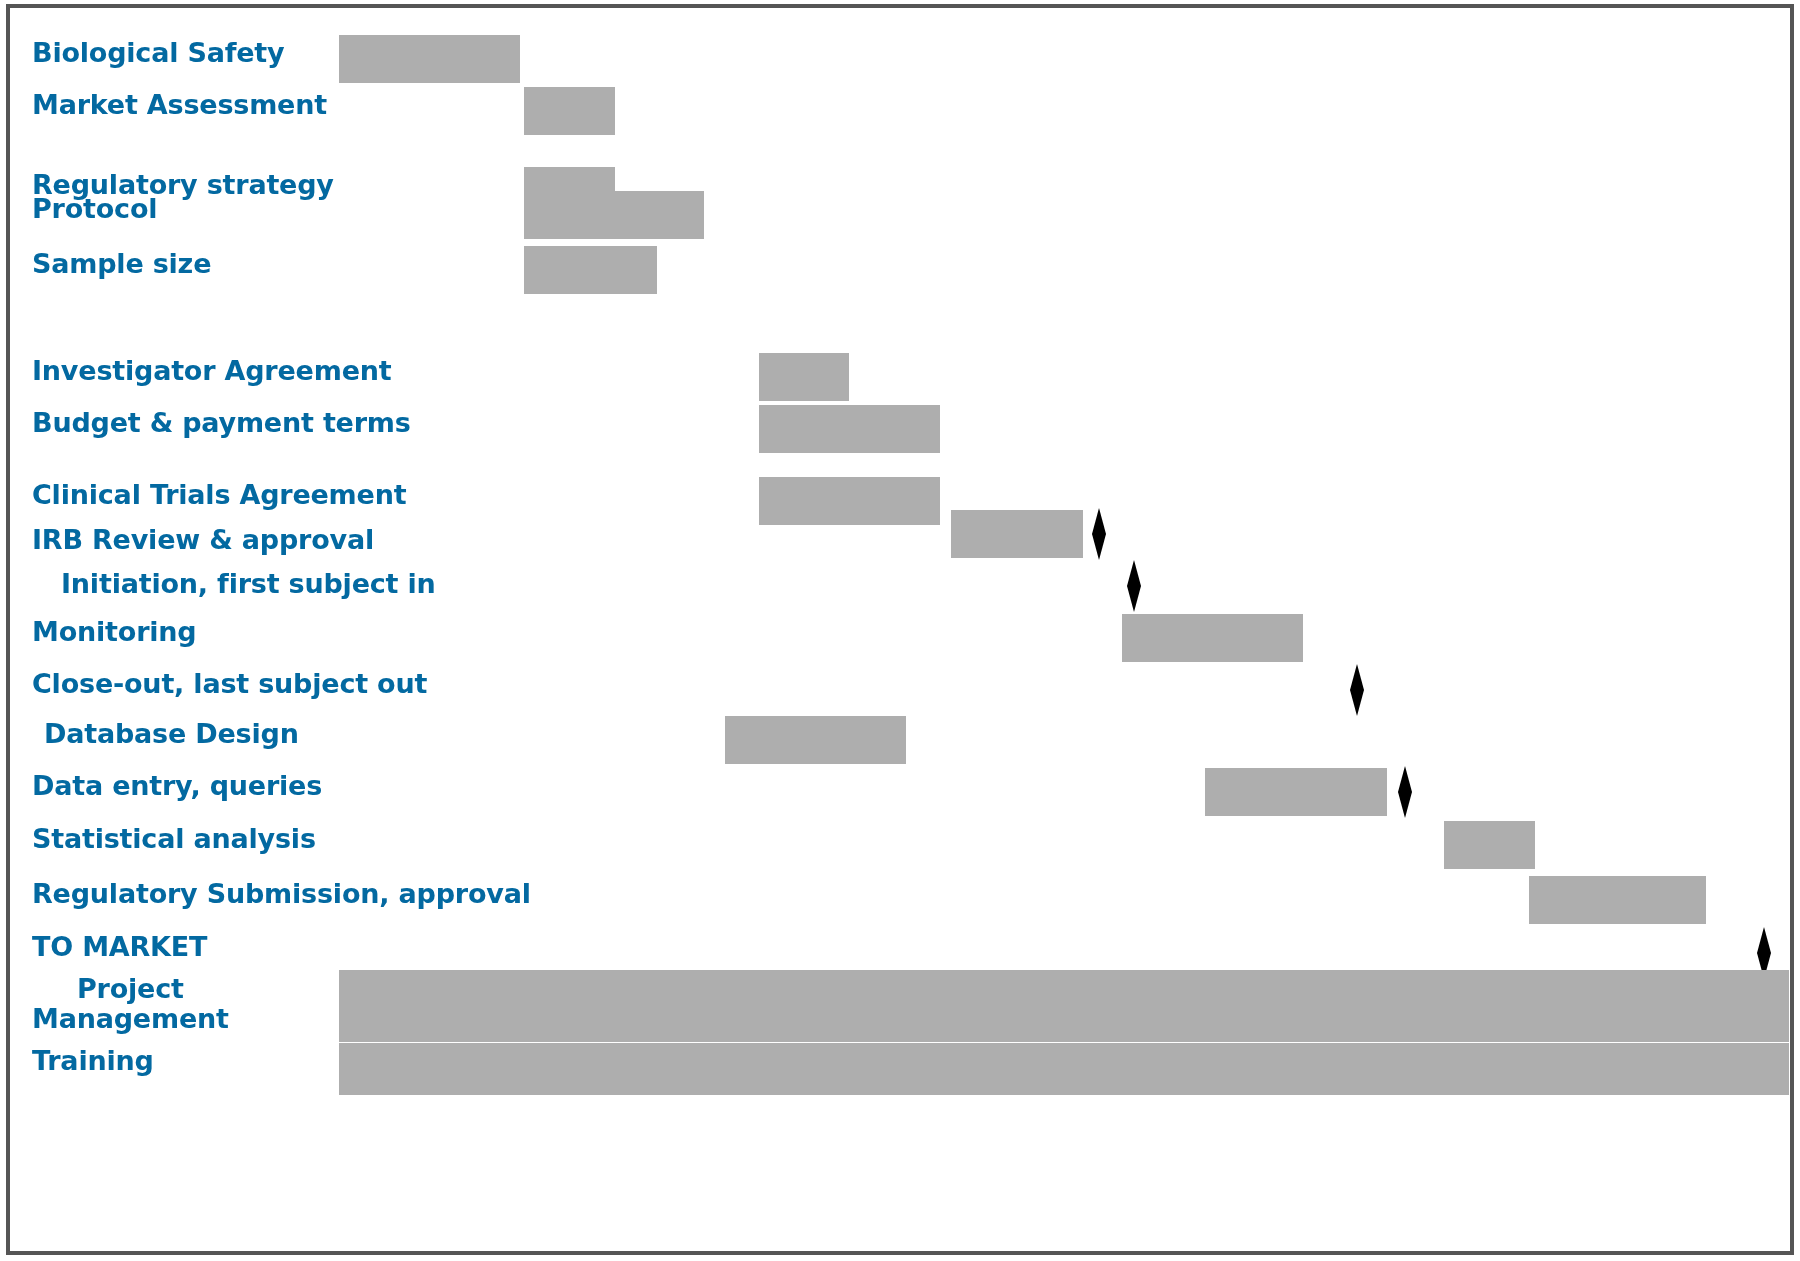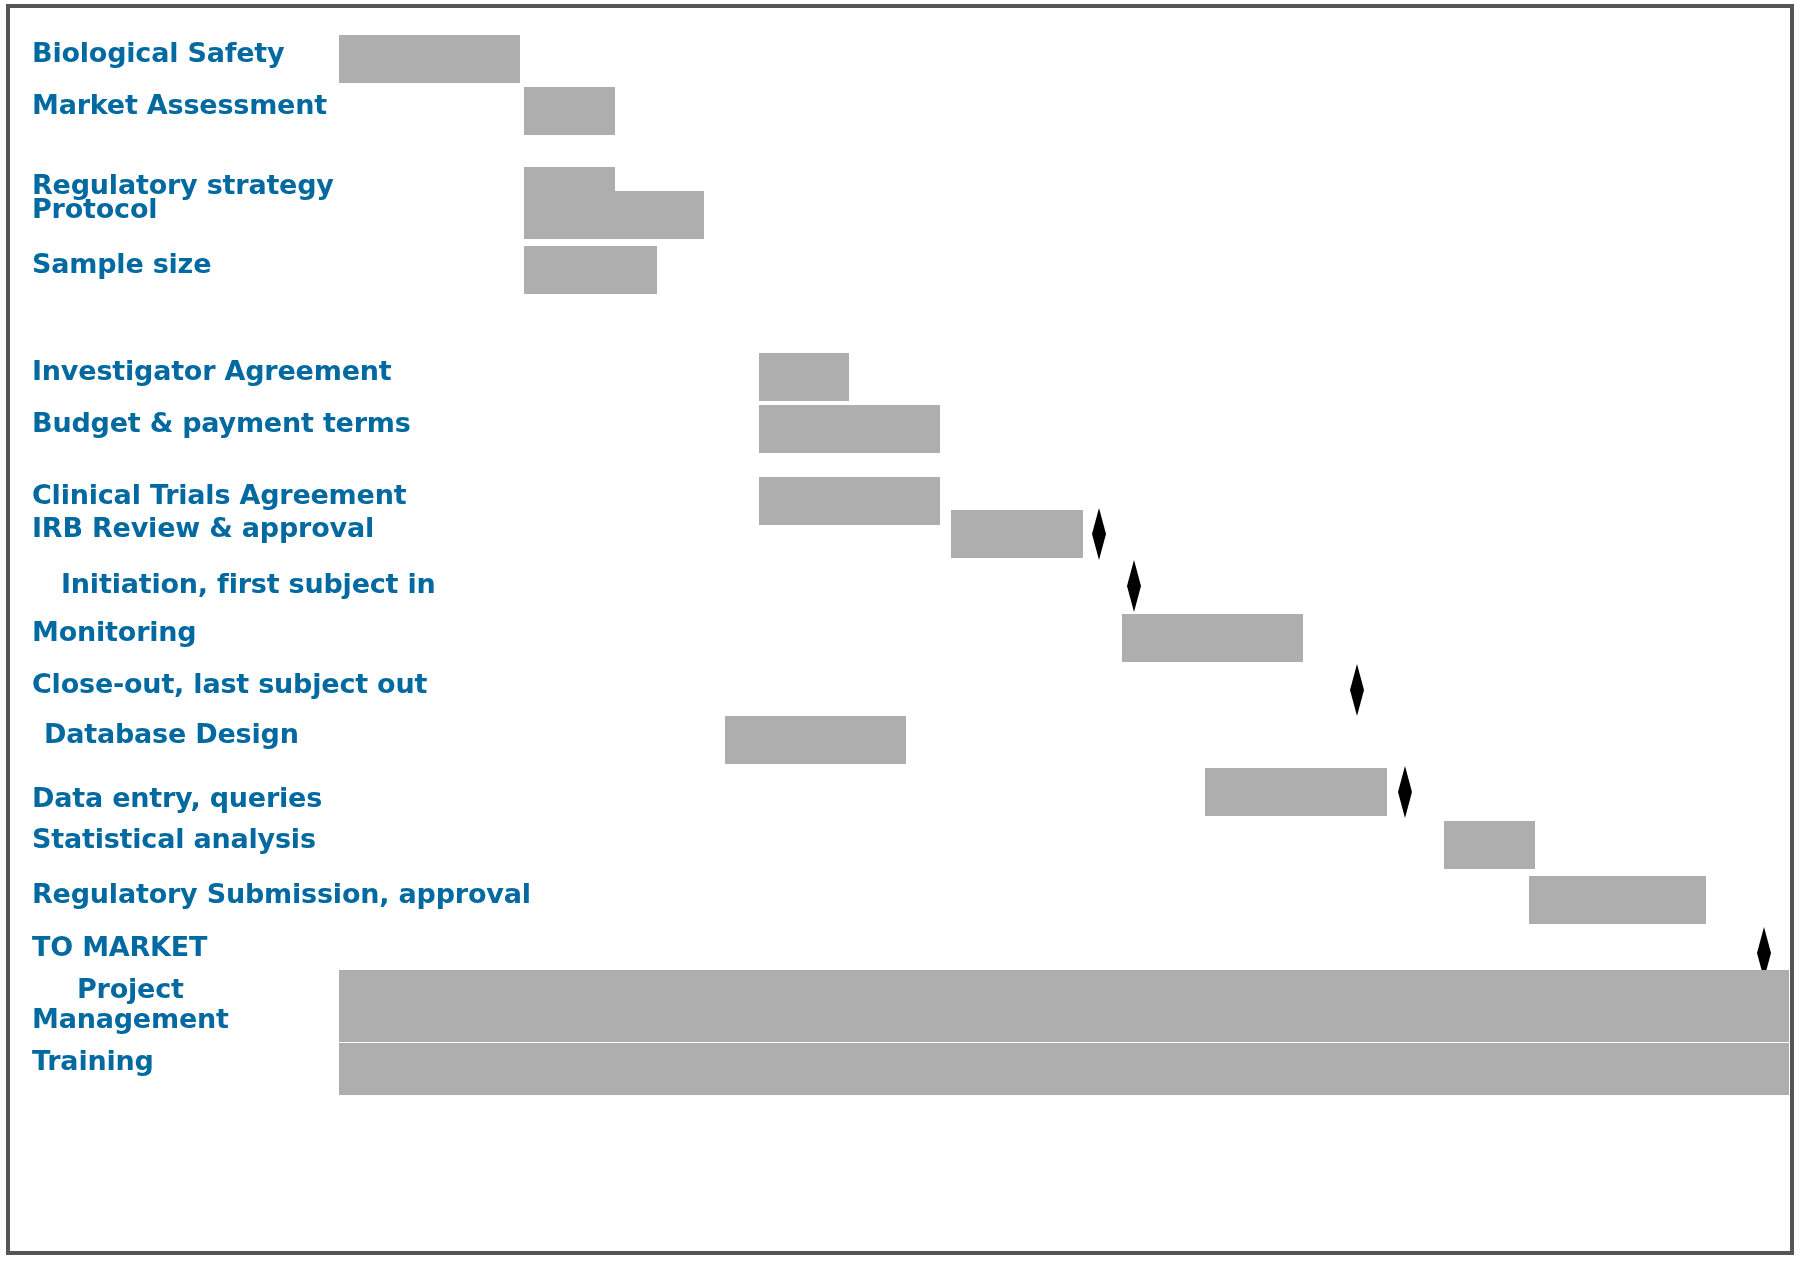--- a/index.html
+++ b/index.html
@@ -96,21 +96,21 @@
         </div>
         <div class="row" style="top: 388px; height: 50px;">
           <div class="row-label" style="top: 4px;">Budget &amp; payment terms</div>
           <div class="bar" style="left: 738.7px; width: 181.56px; top: 1px; height: 48px; background: rgb(174, 174, 174);"></div>
         </div>
         <div class="row" style="top: 460px; height: 50px;">
           <div class="row-label" style="top: 4px;">Clinical Trials Agreement</div>
           <div class="bar" style="left: 738.7px; width: 181.56px; top: 1px; height: 48px; background: rgb(174, 174, 174);"></div>
         </div>
         <div class="row" style="top: 493px; height: 50px;">
-          <div class="row-label" style="top: 4px;">IRB Review &amp; approval</div>
+          <div class="row-label" style="top: 16px;">IRB Review &amp; approval</div>
           <div class="bar" style="left: 930.94px; width: 131.72px; top: 1px; height: 48px; background: rgb(174, 174, 174);"></div>
           <div class="milestone" style="left: 1065.68px; top: -1px;">
             <svg width="26" height="52" viewBox="0 0 26 52">
               <polygon points="13,0 20,26 13,52 6,26" fill="#000000"></polygon>
             </svg>
           </div>
         </div>
         <div class="row" style="top: 545px; height: 50px;">
           <div class="row-label" style="top: 8px; margin-left: 29px;">Initiation, first subject in</div>
           <div class="milestone" style="left: 1101.28px; top: -1px;">
@@ -129,21 +129,21 @@
             <svg width="26" height="52" viewBox="0 0 26 52">
               <polygon points="13,0 20,26 13,52 6,26" fill="#000000"></polygon>
             </svg>
           </div>
         </div>
         <div class="row" style="top: 699px; height: 50px;">
           <div class="row-label" style="top: 4px; margin-left: 12px;">Database Design</div>
           <div class="bar" style="left: 704.88px; width: 181.56px; top: 1px; height: 48px; background: rgb(174, 174, 174);"></div>
         </div>
         <div class="row" style="top: 751px; height: 50px;">
-          <div class="row-label" style="top: 16px;">Data entry, queries</div>
+          <div class="row-label" style="top: 4px;">Data entry, queries</div>
           <div class="bar" style="left: 1185.48px; width: 181.56px; top: 1px; height: 48px; background: rgb(174, 174, 174);"></div>
           <div class="milestone" style="left: 1371.84px; top: -1px;">
             <svg width="26" height="52" viewBox="0 0 26 52">
               <polygon points="13,0 20,26 13,52 6,26" fill="#000000"></polygon>
             </svg>
           </div>
         </div>
         <div class="row" style="top: 804px; height: 50px;">
           <div class="row-label" style="top: 4px;">Statistical analysis</div>
           <div class="bar" style="left: 1424px; width: 90.78px; top: 1px; height: 48px; background: rgb(174, 174, 174);"></div>

